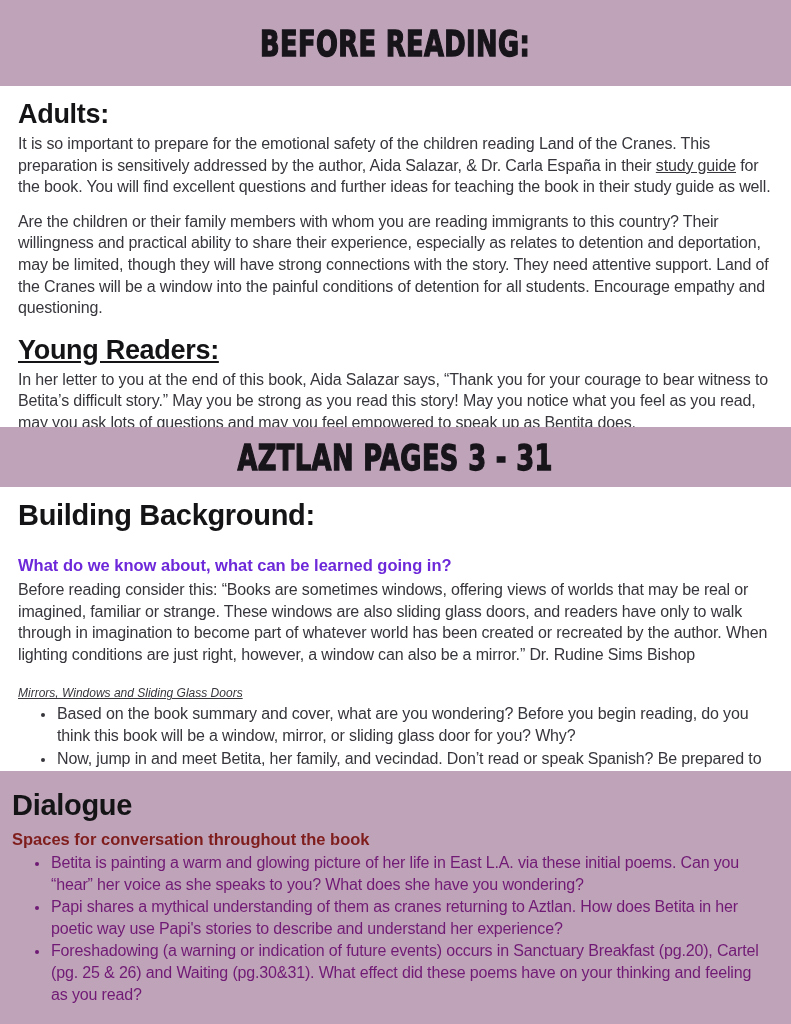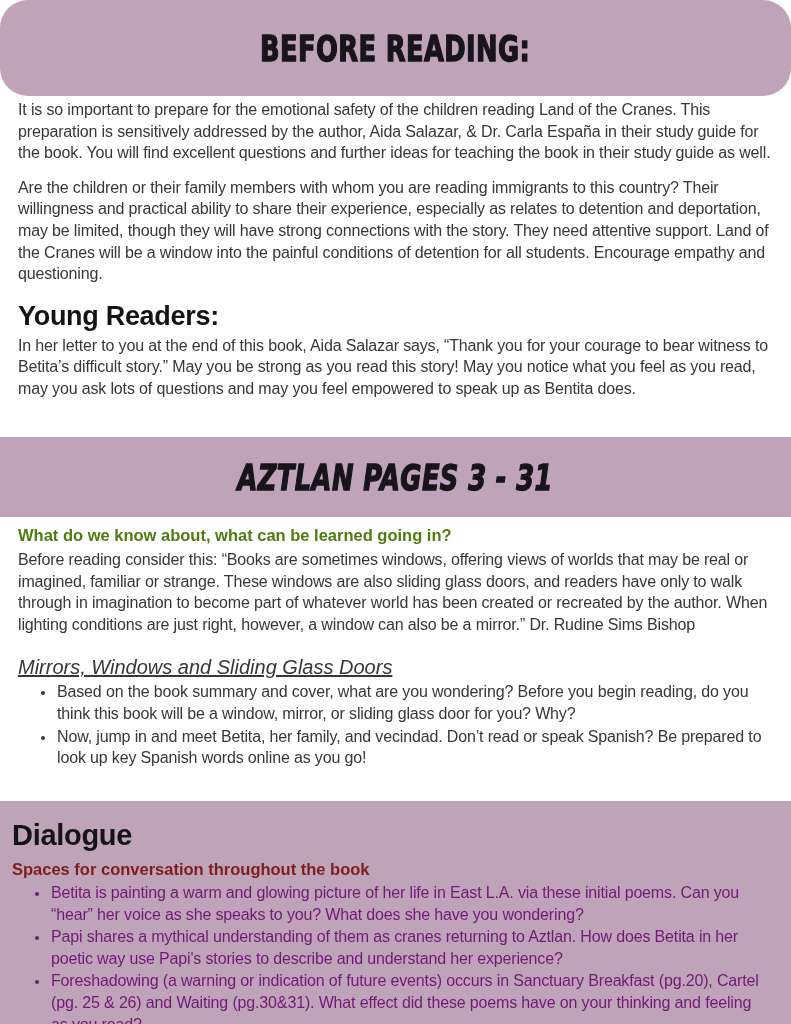--- a/index.html
+++ b/index.html
@@ -16,22 +16,22 @@
   }
 
   
   .band {
     background: #bfa3b8;
     display: flex;
     align-items: center;
     justify-content: center;
     flex: 0 0 auto;
   }
-  .band-top { height: 96px; border-radius: 28px; }
-  .band-mid { height: 80px; font-style: italic; }
+  .band-top { height: 86px; }
+  .band-mid { height: 60px; }
   .display-title {
     display: inline-block;
     font-family: "DejaVu Sans", sans-serif;
     font-weight: 800;
     font-size: 33px;
     color: #17141a;
     letter-spacing: 0.5px;
     white-space: nowrap;
     transform: scale(0.78, 1.08);
     -webkit-text-stroke: 1.3px #17141a;
@@ -48,52 +48,53 @@
 
   h2 {
     margin: 0;
     font-size: 27px;
     line-height: 32px;
     font-weight: 700;
     color: #141417;
     letter-spacing: -0.3px;
   }
   .h2-adults { padding-top: 12px; }
-  .h2-young { padding-top: 15px; }
+  .h2-young { padding-top: 15px; text-decoration: underline; }
   .h2-building { font-size: 29px; line-height: 36px; padding-top: 10px; }
   .h2-dialogue { font-size: 29px; line-height: 36px; }
 
   p, li {
     font-size: 16px;
     line-height: 21.6px;
     letter-spacing: -0.15px;
   }
   p { margin: 3px 0 0 0; }
   .para-gap { margin-top: 13px; }
 
   .subhead {
     font-weight: 700;
-    color: #4d7c0f;
+    color: #6d28d9;
     font-size: 16.5px;
     line-height: 22px;
-    margin-top: 7px;
+    margin-top: 21px;
   }
 
   .italic { }
 
   .inline-link {
     color: inherit;
+    text-decoration: underline;
     cursor: pointer;
   }
   .mirrors-link {
     display: inline-block;
     margin-top: 21px;
     font-style: italic;
     text-decoration: underline;
-    font-size: 20px;
+    font-size: 12px;
     color: #36363c;
     cursor: pointer;
   }
 
   ul {
     margin: 2px 0 0 0;
     padding-left: 38px;
     list-style: disc;
   }
   li { margin-top: 1px; padding-left: 1px; }
@@ -111,32 +112,34 @@
   .dialogue-section li { color: #701a75; }
 </style>
 </head>
 <body>
 
 <header class="band band-top">
   <span class="display-title">BEFORE READING:</span>
 </header>
 
 <section class="content sect-one">
+  <h2 class="h2-adults">Adults:</h2>
   <p><span>It is so important to prepare for the emotional safety of the children reading Land of the Cranes. This preparation is sensitively addressed by the author, Aida Salazar, &amp; Dr. Carla España in their </span><a class="inline-link">study guide</a><span> for the book. You will find excellent questions and further ideas for teaching the book in their study guide as well.</span></p>
   <p class="para-gap">Are the children or their family members with whom you are reading immigrants to this country? Their willingness and practical ability to share their experience, especially as relates to detention and deportation, may be limited, though they will have strong connections with the story. They need attentive support. Land of the Cranes will be a window into the painful conditions of detention for all students. Encourage empathy and questioning.</p>
 
   <h2 class="h2-young">Young Readers:</h2>
   <p>In her letter to you at the end of this book, Aida Salazar says, “Thank you for your courage to bear witness to Betita’s difficult story.” May you be strong as you read this story! May you notice what you feel as you read, may you ask lots of questions and may you feel empowered to speak up as Bentita does.</p>
 </section>
 
 <header class="band band-mid">
   <span class="display-title">AZTLAN PAGES 3 - 31</span>
 </header>
 
 <section class="content sect-two">
+  <h2 class="h2-building">Building Background:</h2>
   <div class="subhead">What do we know about, what can be learned going in?</div>
   <p><span>Before reading consider this: </span><span class="italic">“Books are sometimes windows, offering views of worlds that may be real or imagined, familiar or strange. These windows are also sliding glass doors, and readers have only to walk through in imagination to become part of whatever world has been created or recreated by the author. When lighting conditions are just right, however, a window can also be a mirror.” Dr. Rudine Sims Bishop</span></p>
   <a class="mirrors-link">Mirrors, Windows and Sliding Glass Doors</a>
   <ul>
     <li>Based on the book summary and cover, what are you wondering? Before you begin reading, do you think this book will be a window, mirror, or sliding glass door for you? Why?</li>
     <li>Now, jump in and meet Betita, her family, and vecindad. Don’t read or speak Spanish? Be prepared to look up key Spanish words online as you go!</li>
   </ul>
 </section>
 
 <section class="dialogue-section">

